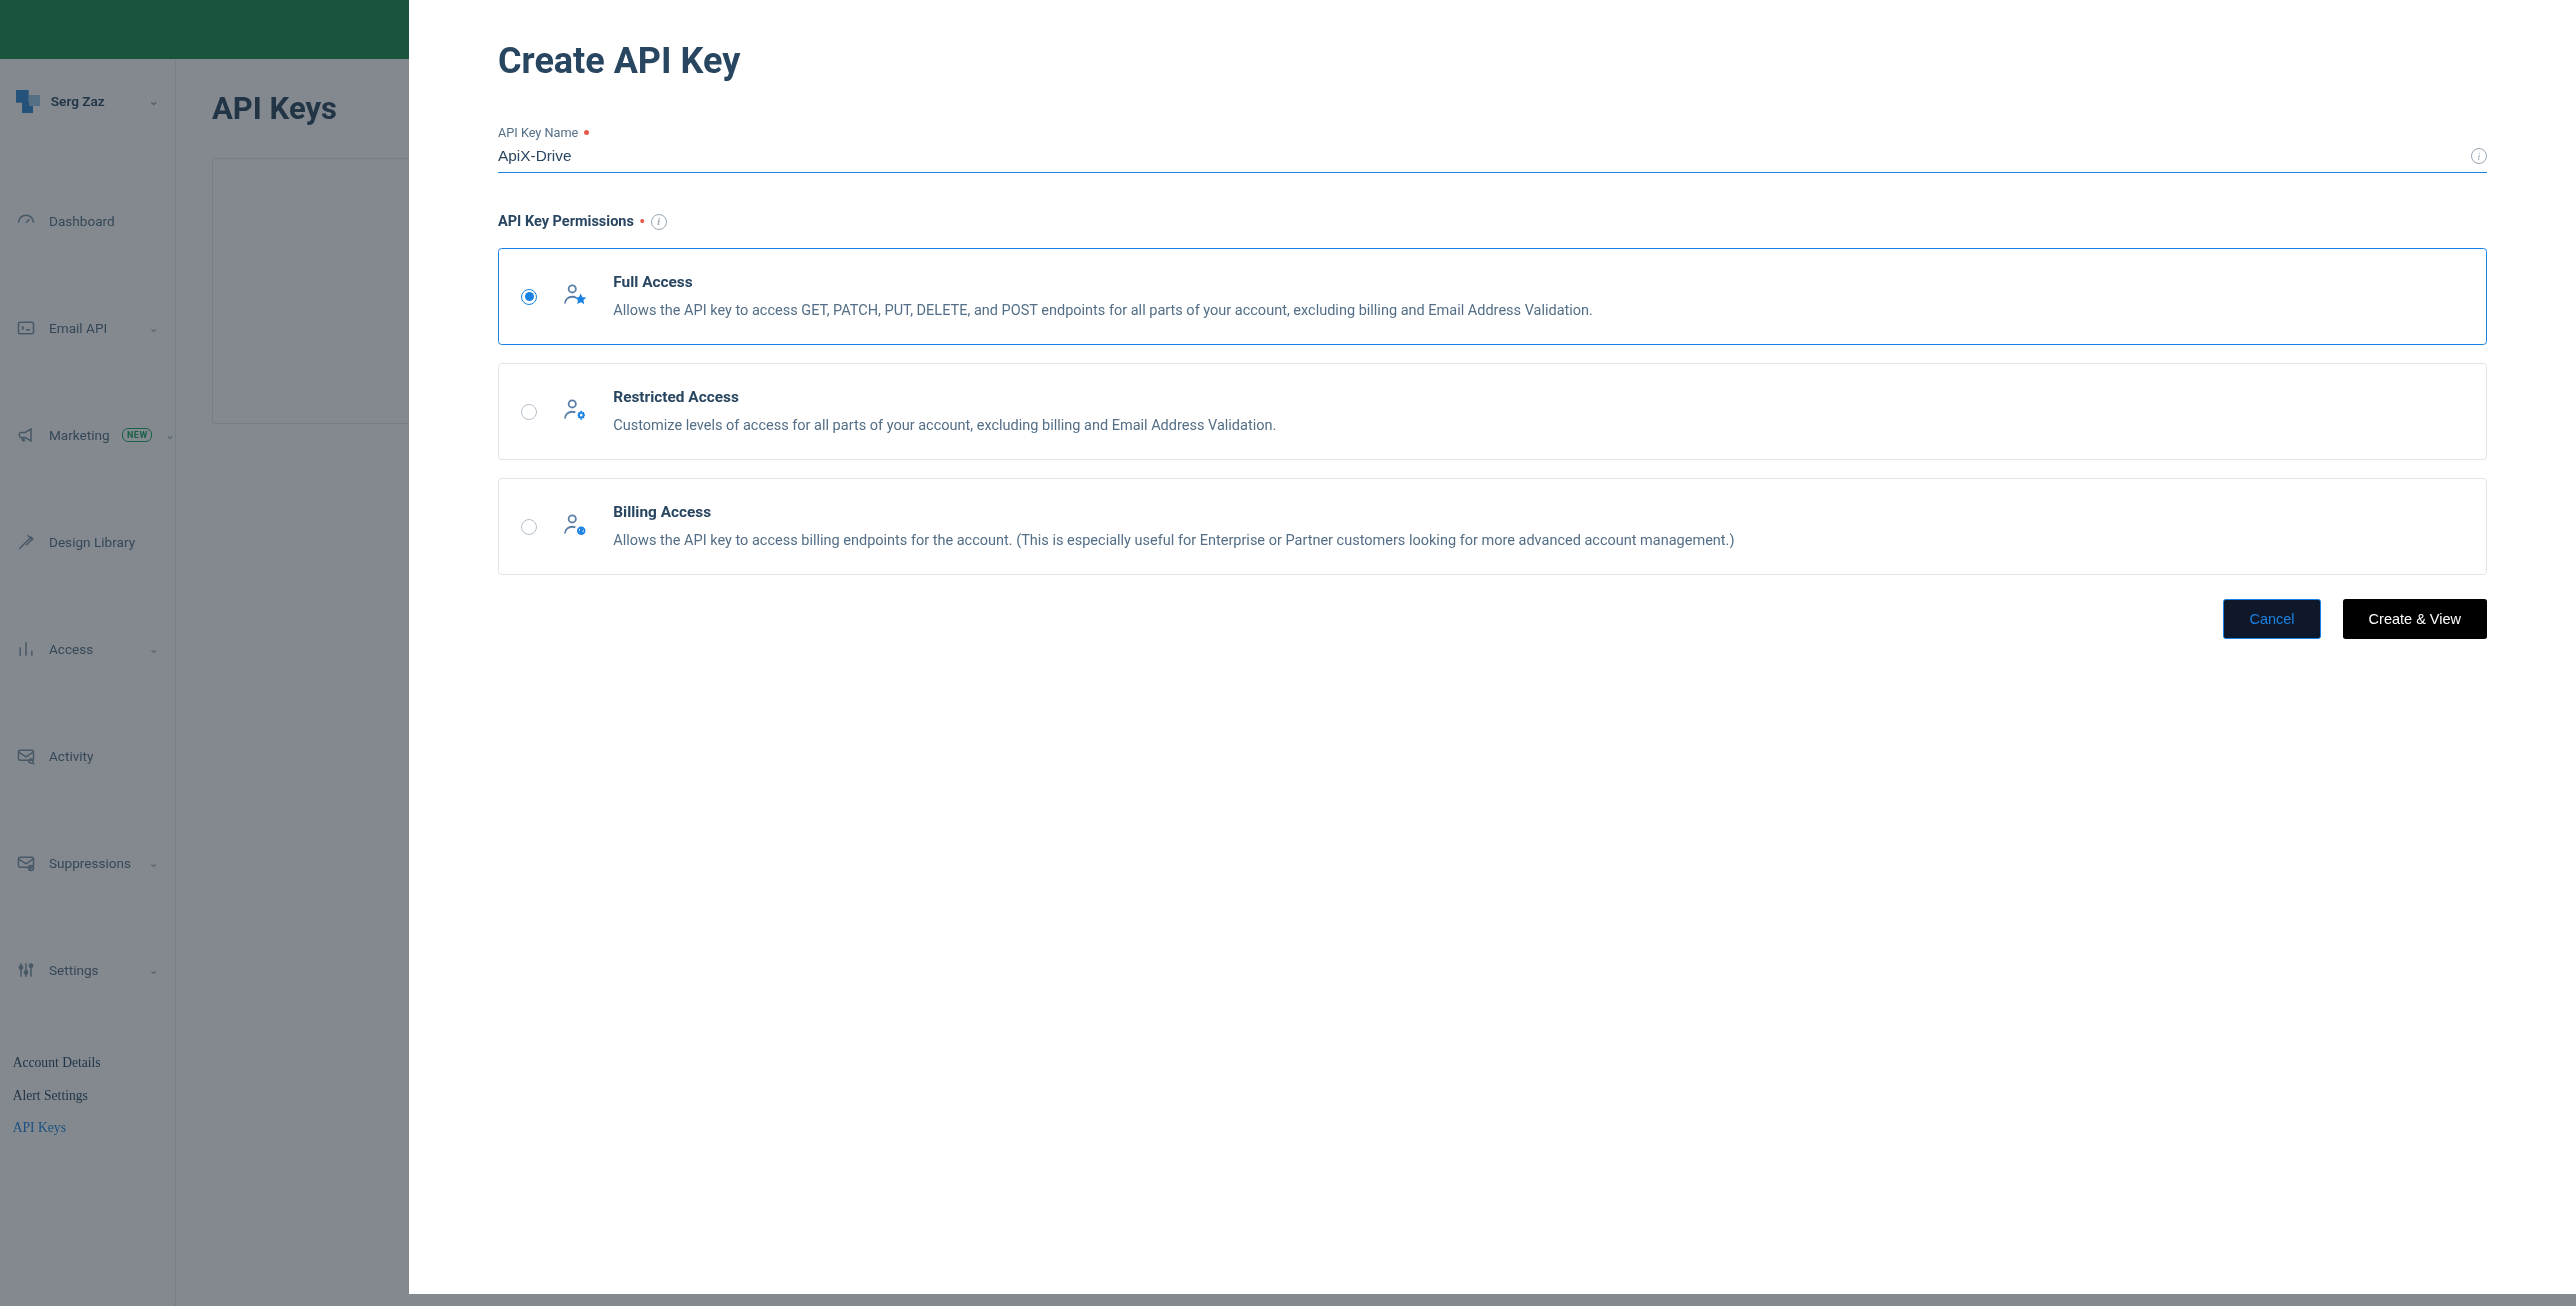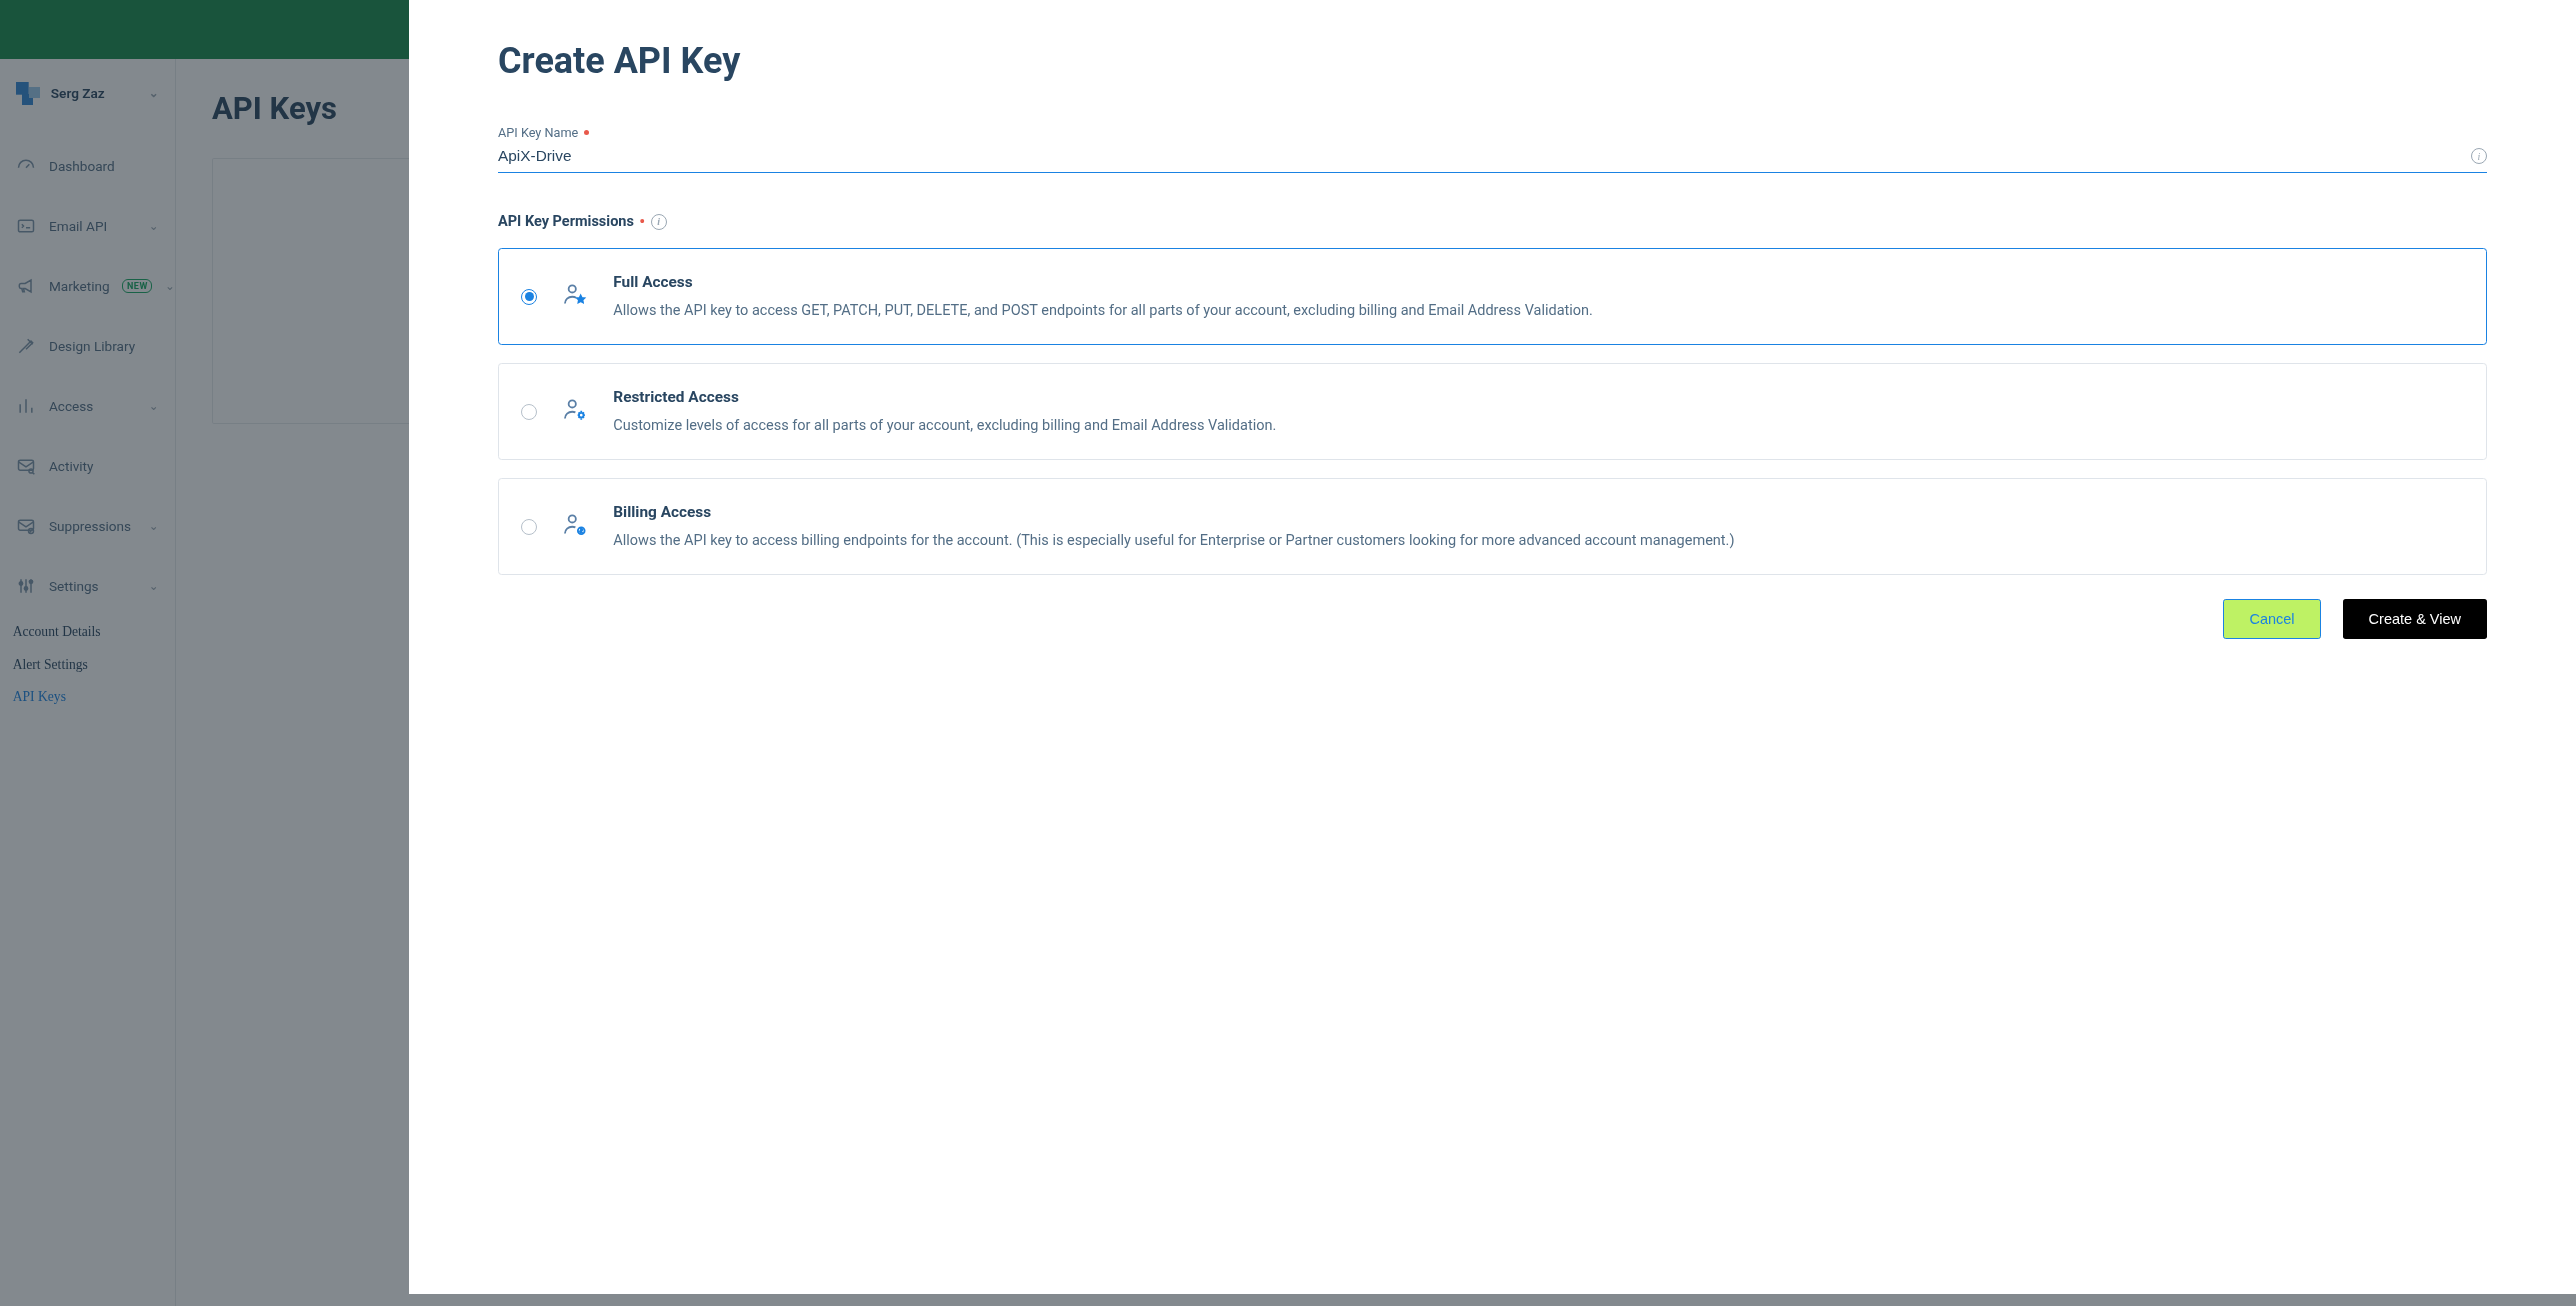--- a/index.html
+++ b/index.html
@@ -25,25 +25,26 @@
     justify-content: center;
     white-space: nowrap;
     overflow: hidden;
   }
 
   
   .shell { display: flex; height: calc(1306px - 59px); }
   .sidebar {
     width: 176px;
     border-right: 0.9px solid #e5e8ec;
-    padding-top: 10px;
+    padding-top: 18px;
     font-size: 13.6px;
     color: #536e86;
     display: flex;
     flex-direction: column;
+    gap: 47px;
   }
   .user-row {
     display: flex; align-items: center; gap: 11px;
     padding: 12.7px 16.3px 31px 16.3px;
     font-weight: 600; color: #294661;
   }
   .user-logo {
     width: 23.5px; height: 23.5px;
     background:
       linear-gradient(#2f86d6,#2f86d6) 0 0/12.7px 12.7px no-repeat,
@@ -141,21 +142,21 @@
   .perm-icon svg { width:27px; height:27px; stroke:#5a7fa6; fill:none; stroke-width:1.6; }
   .perm-icon .accent { stroke:#1a82e2; fill:#1a82e2; }
   .perm-body h4 { font-size:15.4px; font-weight:700; color:#294661; margin-bottom:9px; }
   .perm-body p { font-size:14.5px; color:#536e86; line-height:1.45; }
 
   .actions { display:flex; justify-content:flex-end; gap:22px; margin-top:23.5px; }
   .btn {
     font-size:14.5px; padding:11px 25px; border-radius:2.7px; cursor:pointer;
     border:0.9px solid transparent;
   }
-  .btn-secondary { background:#bef264; border-color:#1a82e2; color:#1a82e2; }
+  .btn-secondary { background:#0f172a; border-color:#1a82e2; color:#1a82e2; }
   .btn-primary { background:#000000; color:#fff; }
 </style>
 </head>
 <body>
 
 <div class="banner">
   <span>To guard against sp</span>
 </div>
 
 <div class="shell">

